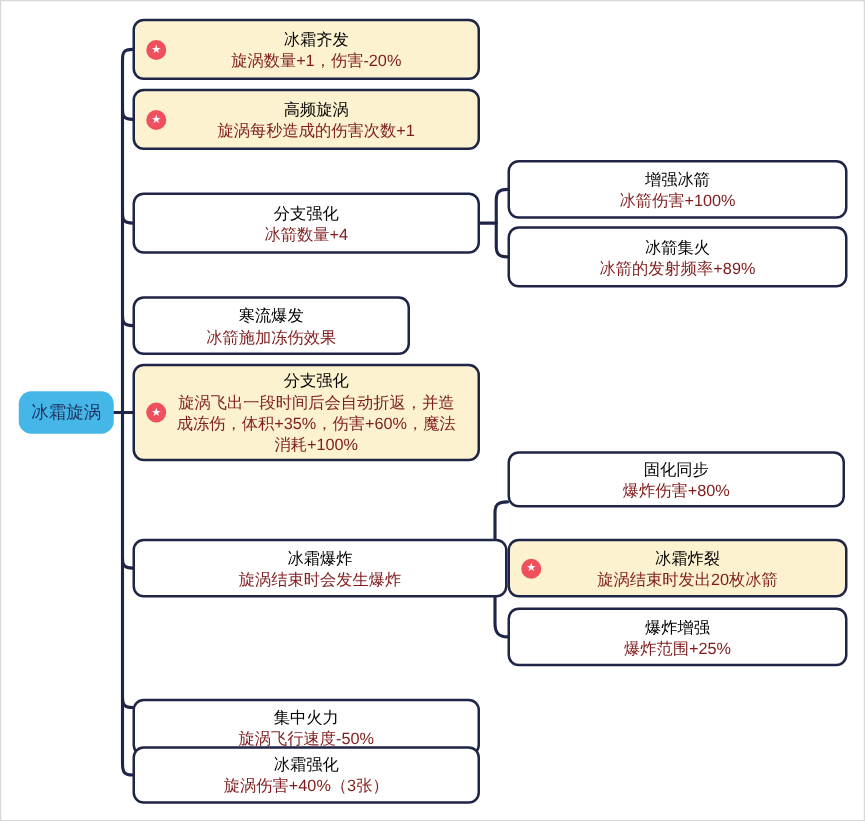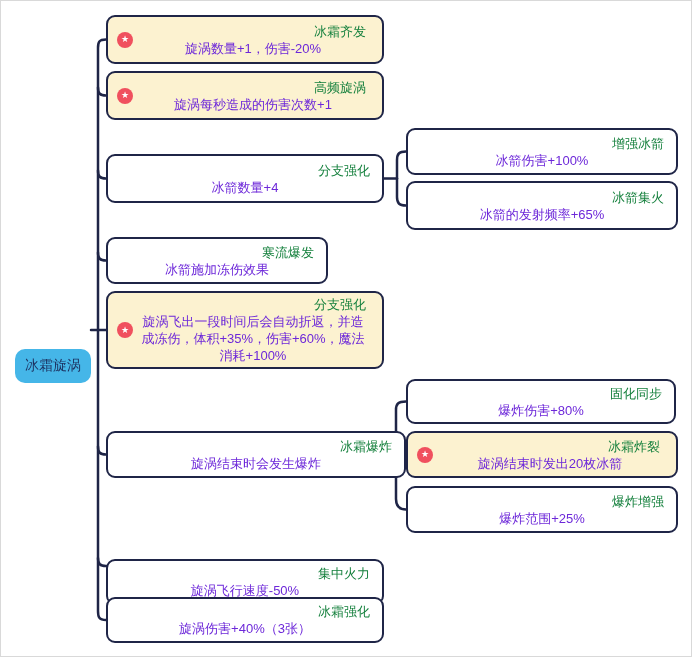--- a/index.html
+++ b/index.html
@@ -9,34 +9,34 @@
     border:1px solid #d9d9d9;box-sizing:border-box;overflow:hidden;
   }
   .links{position:absolute;left:0;top:0;width:692px;height:657px;pointer-events:none;}
   .node{
     position:absolute;box-sizing:border-box;
     border:2px solid #1f2547;border-radius:9px;background:#ffffff;
     color:#2b3380;display:flex;flex-direction:column;justify-content:center;
     text-align:center;padding:3px 12px;line-height:17px;font-size:13px;
   }
   .node.highlight{background:#fcf2d0;}
-  .node .title{font-size:13px;color:#15803d;text-align:right;}
-  .node .desc{font-size:13px;color:#6d28d9;}
+  .node .title{font-size:13px;color:#000000;}
+  .node .desc{font-size:13px;color:#7f1d1d;}
   .node.starred{padding-left:32px;padding-right:16px;}
   .badge{
     position:absolute;left:9px;top:50%;transform:translateY(-50%);
     width:16px;height:16px;border-radius:50%;background:#f0505e;
     display:flex;align-items:center;justify-content:center;
   }
   .badge .glyph{color:#ffffff;font-size:9px;line-height:1;}
   .root{
     position:absolute;left:14px;top:312px;width:76px;height:34px;
     box-sizing:border-box;background:#45b6e8;border-radius:10px;
     display:flex;align-items:center;justify-content:center;
-    color:#1c2f5e;font-size:14px;margin-top:36px;
+    color:#1c2f5e;font-size:14px;
   }
 </style>
 </head>
 <body>
 
 <div class="canvas">
 
   <svg class="links" width="692" height="657" viewBox="0 0 692 657" fill="none" stroke="#1f2547" stroke-width="2.5" stroke-linecap="round">
 
     <path d="M 90 329 L 105 329"></path>
@@ -110,24 +110,24 @@
     <div class="desc">旋涡伤害+40%（3张）</div>
   </div>
 
   <div class="node" style="left:405px;top:127px;width:272px;height:47px">
     <div class="title">增强冰箭</div>
     <div class="desc">冰箭伤害+100%</div>
   </div>
 
   <div class="node" style="left:405px;top:180px;width:272px;height:49px">
     <div class="title">冰箭集火</div>
-    <div class="desc">冰箭的发射频率+65%</div>
+    <div class="desc">冰箭的发射频率+89%</div>
   </div>
 
-  <div class="node" style="left:405px;top:378px;width:270px;height:45px">
+  <div class="node" style="left:405px;top:360px;width:270px;height:45px">
     <div class="title">固化同步</div>
     <div class="desc">爆炸伤害+80%</div>
   </div>
 
   <div class="node highlight starred" style="left:405px;top:430px;width:272px;height:47px">
     <span class="badge">
         <span class="glyph">★</span>
       </span>
     <div class="title">冰霜炸裂</div>
     <div class="desc">旋涡结束时发出20枚冰箭</div>

